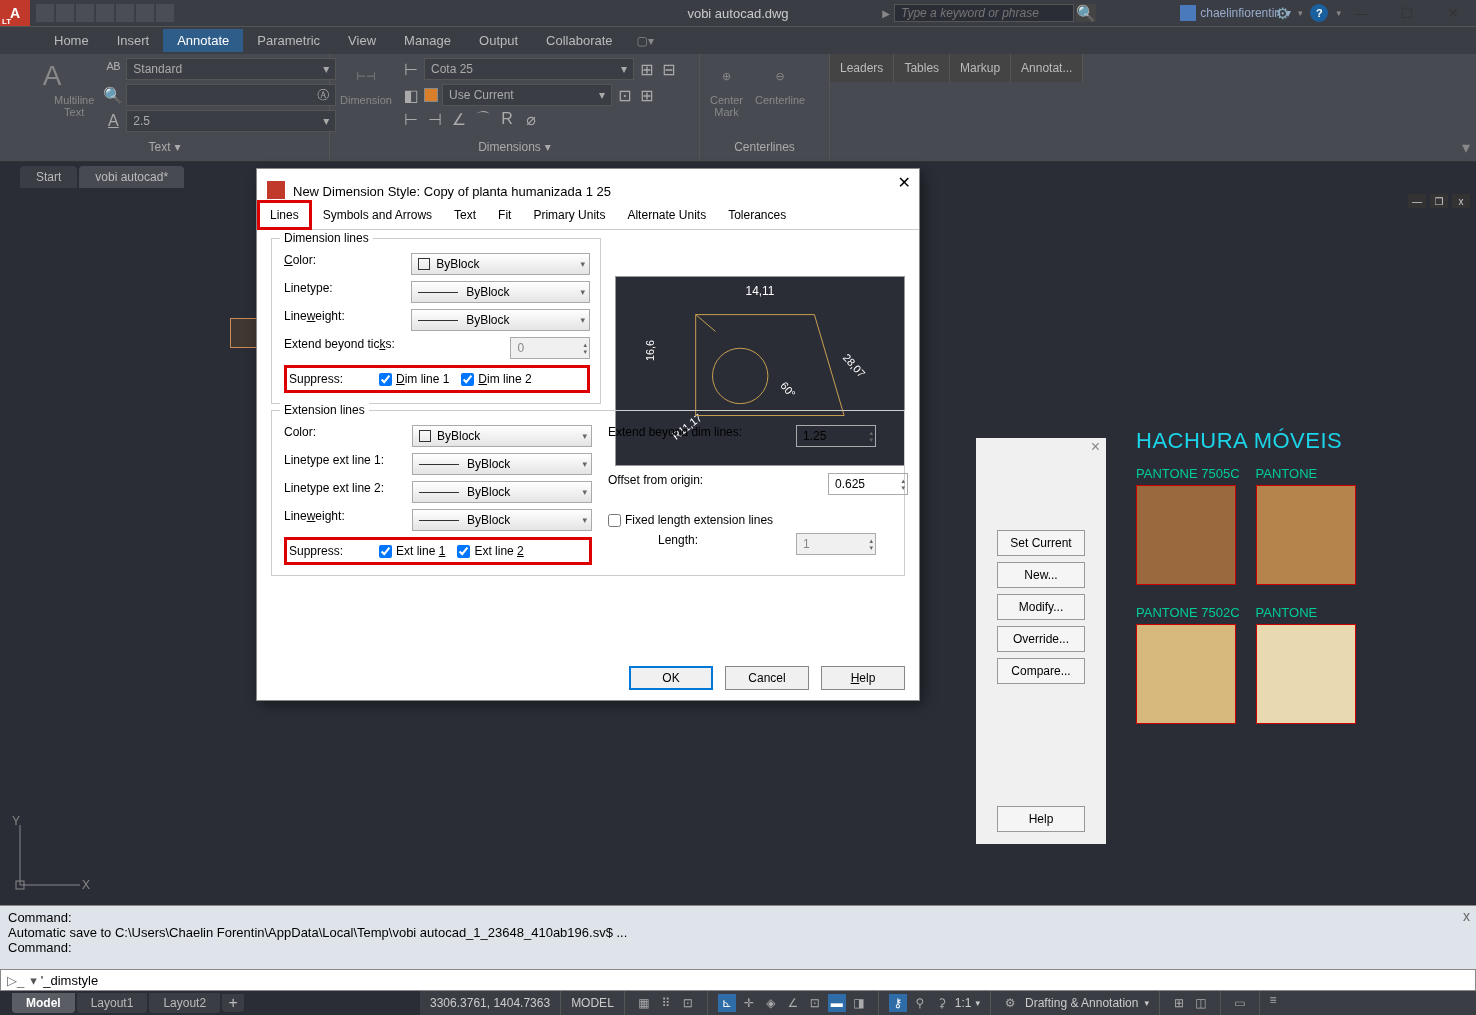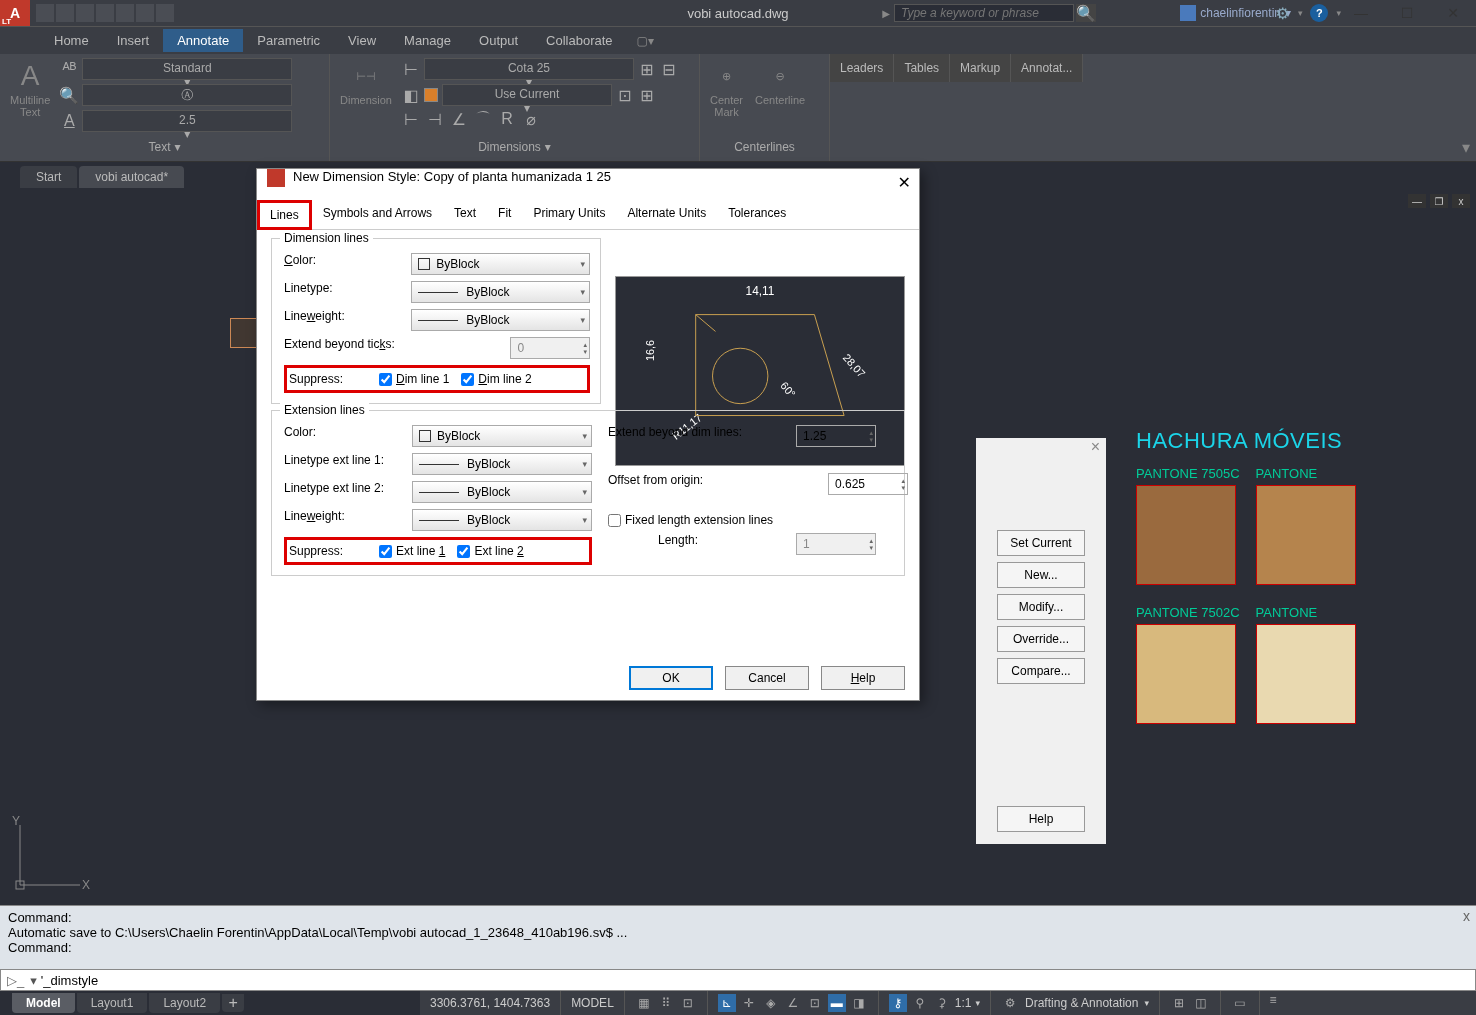--- a/index.html
+++ b/index.html
@@ -29,21 +29,21 @@
 .menutabs .filler { flex:1; }
 .menutabs .glyph { color:#888; font-size:12px; margin-left:10px;}
 
 
 .ribbon { height: 108px; background:#474a51; display:flex; border-bottom:1px solid #333;}
 .ribbon-panel { border-right:1px solid #555; padding:4px 8px; display:flex; flex-direction:column; justify-content:space-between; position:relative;}
 .ribbon-panel-title { text-align:center; color:#aaa; font-size:12px; height:20px; display:flex; align-items:center; justify-content:center; gap:4px;}
 .ribbon-top { display:flex; gap:8px; align-items:flex-start;}
 .bigbtn { display:flex; flex-direction:column; align-items:center; color:#888; font-size:11px; gap:2px; padding:2px;}
 .bigbtn-ico { width:32px; height:32px; display:flex; align-items:center; justify-content:center;}
-.combo { background:#3a3d44; border:1px solid #555; color:#aaa; font-size:12px; padding:2px 6px; height:22px; display:flex; align-items:center; justify-content:space-between; width:200px;flex-direction:column;}
+.combo { background:#3a3d44; border:1px solid #555; color:#aaa; font-size:12px; padding:2px 6px; height:22px; display:flex; align-items:center; justify-content:space-between; width:200px;}
 .combo-sm { width: 210px; }
 .smallico { width:18px; height:18px; display:inline-flex; align-items:center; justify-content:center; color:#aaa;}
 .ribbon-stack { display:flex; flex-direction:column; gap:4px;}
 .mini-panel-btn { background:#444; color:#bbb; font-size:12px; padding:4px 10px; border-right:1px solid #555; display:flex; align-items:center; height:28px;}
 
 
 .filetabs { height:26px; background:#2a2d36; display:flex; align-items:flex-end; padding-left:20px; gap:2px;}
 .filetab { background:#3a3d44; color:#bbb; font-size:12px; padding:4px 16px; border-radius:4px 4px 0 0; position:relative;}
 .filetab.active { background:#474a51; }
 
@@ -62,24 +62,24 @@
 .swatch-label { color:#0c9; font-size:13px; margin-bottom:4px;}
 .swatch { width:100px; height:100px; border:1px solid #c00;}
 
 
 .hatch-panel { position:absolute; right:370px; top:250px; width:130px; background:#f0f0f0; padding:6px; }
 .hatch-close { position:absolute; right:6px; top:0; color:#888; font-size:16px; font-weight:300;}
 .hatch-btn { display:block; width:88px; margin:6px auto; padding:5px; font-size:12px; background:#f5f5f5; border:1px solid #999; text-align:center; cursor:pointer;}
 
 
 .dialog { position:absolute; left:256px; top:168px; width:664px; background:#fff; border:1px solid #888; box-shadow:4px 4px 12px rgba(0,0,0,0.4); z-index:100;}
-.dialog-title { height:30px; display:flex; align-items:flex-start; padding:0 10px; font-size:13px; position:relative;}
+.dialog-title { height:30px; display:flex; align-items:flex-end; padding:0 10px; font-size:13px; position:relative;}
 .dialog-title-icon { width:18px; height:18px; background:#c0392b; margin-right:8px;}
 .dialog-close { position:absolute; right:8px; top:4px; font-size:16px; cursor:pointer;}
-.dlg-tabs { display:flex; border-bottom:1px solid #ccc; font-size:12px;}
+.dlg-tabs { display:flex; border-bottom:1px solid #ccc; font-size:12px;align-items:center;}
 .dlg-tab { padding:5px 10px; cursor:pointer; border:1px solid transparent; position:relative; top:1px;}
 .dlg-tab.active { border:1px solid #ccc; border-bottom:1px solid #fff; background:#fff;}
 .red-box { border:3px solid #d00 !important; }
 .dlg-body { padding:8px 14px 14px 14px; font-size:12px;}
 .group { border:1px solid #ccc; padding:8px 10px 10px 12px; margin-bottom:6px; position:relative;}
 .group-title { position:absolute; top:-8px; left:8px; background:#fff; padding:0 4px; font-size:12px;}
 .form-row { display:flex; align-items:flex-start; margin:6px 0; gap:8px;}
 .form-label { width:120px; }
 .win-combo { border:1px solid #aaa; background:linear-gradient(#fff,#e4e4e4); height:22px; width:180px; display:flex; align-items:center; padding:0 6px; font-size:12px; position:relative;}
 .win-combo::after { content:"▾"; position:absolute; right:4px; color:#666; font-size:9px;}
@@ -165,21 +165,21 @@
   <div class="menutab">Collaborate</div>
   <span class="glyph">▢▾</span>
   <div class="filler"></div>
 </div>
 
 <div class="ribbon">
   <div class="ribbon-panel" style="width:330px;">
     <div class="ribbon-top">
       <div class="bigbtn">
         <div class="bigbtn-ico" style="color:#888;font-size:28px;">A</div>
-        <span style="white-space:pre;text-align:center;">Multiline
+        <span style="white-space:pre;text-align:center;margin-left:44px;">Multiline
 Text</span>
       </div>
       <div class="ribbon-stack">
         <div style="display:flex;gap:4px;align-items:center;">
           <span class="smallico">ᴬᴮ</span>
           <div class="combo combo-sm">
               <span>Standard</span>
               <span>▾</span>
             </div>
         </div>

